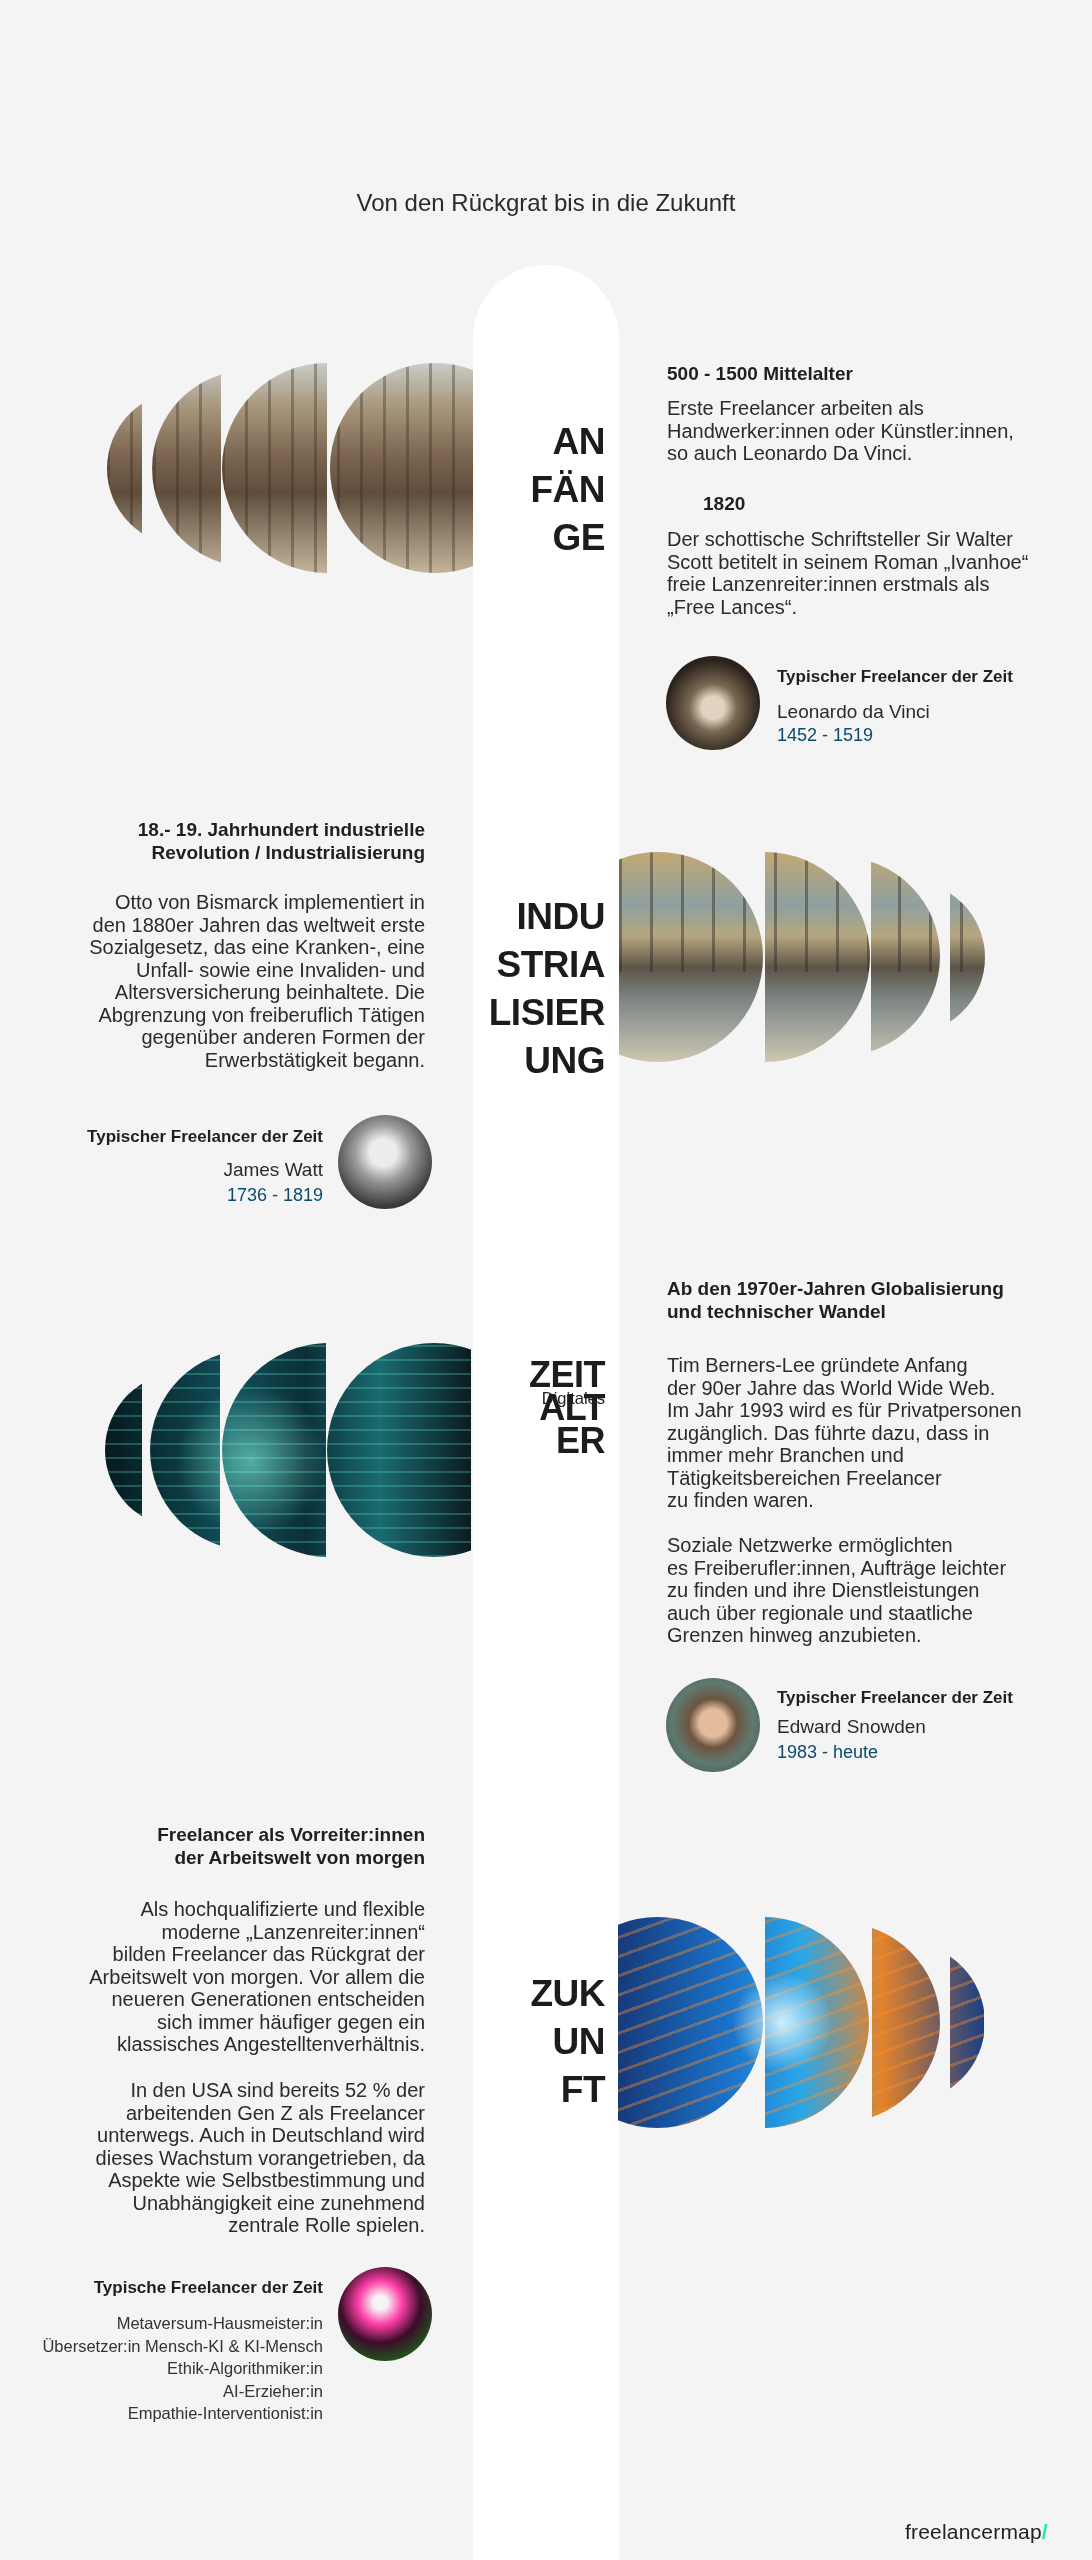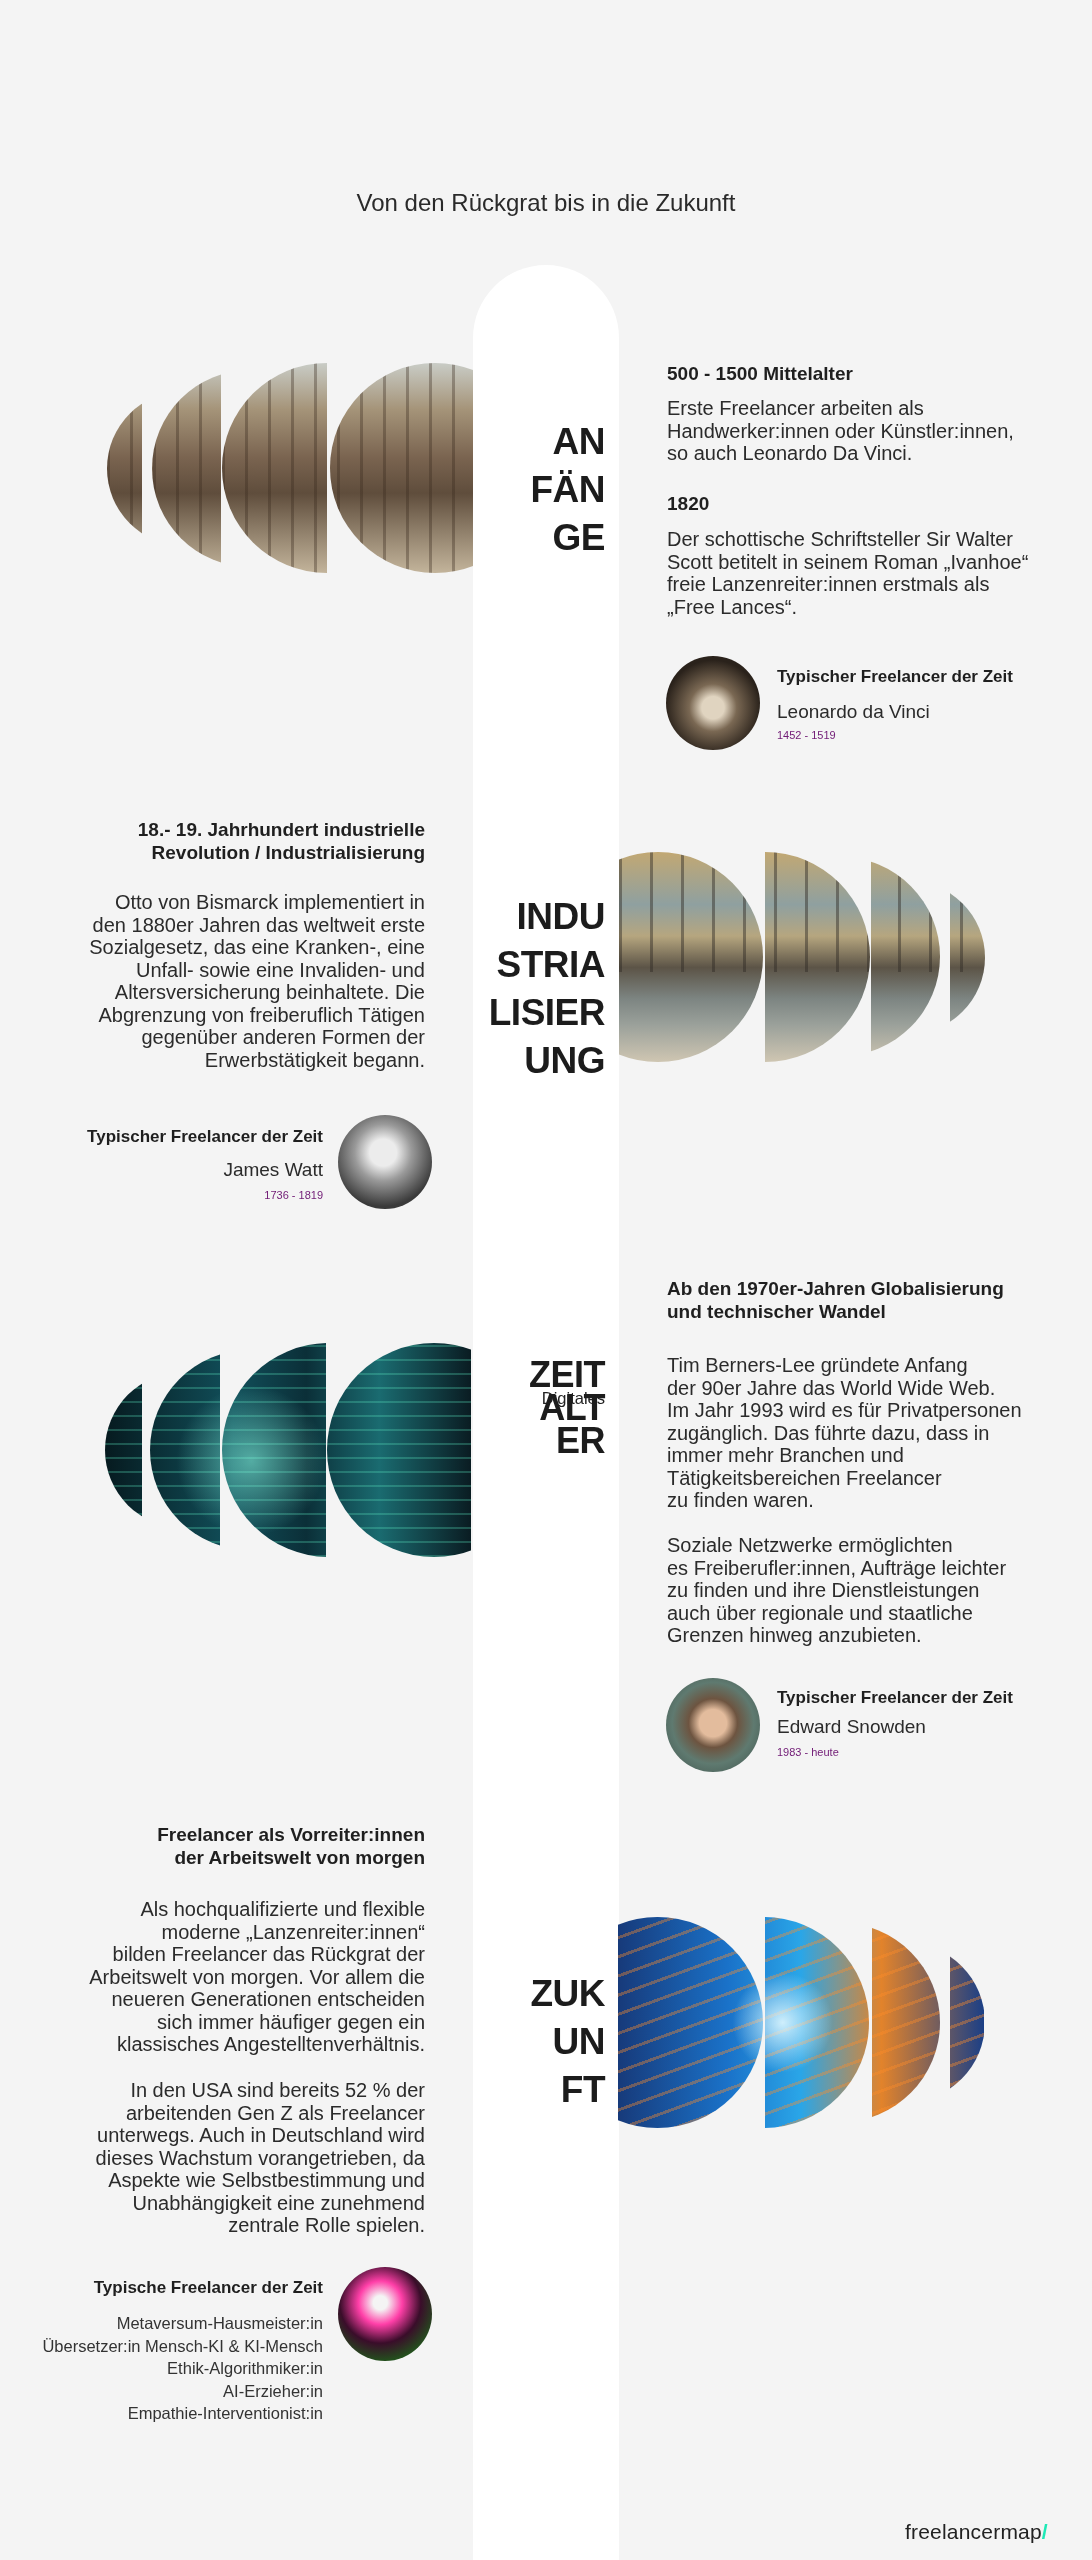--- a/index.html
+++ b/index.html
@@ -29,21 +29,21 @@
   }
   .label-small {
     right: 487px; text-align: right; font-size: 16.5px; line-height: 20px; color: #222;
   }
   .h { font-weight: 700; font-size: 19px; line-height: 22.5px; white-space: pre-line; color: #1f1f1f; }
   .p { font-size: 20px; line-height: 22.5px; white-space: pre-line; color: #2b2b2b; }
   .rcol { left: 667px; }
   .lcol { right: 667px; text-align: right; }
   .cap { font-weight: 700; font-size: 17px; line-height: 20px; color: #1f1f1f; white-space: nowrap; }
   .pname { font-size: 19px; line-height: 22px; color: #2b2b2b; white-space: nowrap; }
-  .years { font-size: 11px; line-height: 18px; color: #701a75; white-space: nowrap; }
+  .years { font-size: 18px; line-height: 18px; color: #0c4a6e; white-space: nowrap; }
   .role { font-size: 16.5px; line-height: 22.6px; color: #333; white-space: nowrap; right: 769px; text-align: center; }
   .pcol-r { left: 777px; }
   .pcol-l { right: 769px; text-align: right; }
   .avatar { width: 94px; height: 94px; border-radius: 50%; }
 
   .seg { position: absolute; overflow: hidden; }
   .disc { position: absolute; top: 0; border-radius: 50%; background-repeat: no-repeat; }
 
   .scene-medieval {
     background-image:
@@ -106,21 +106,21 @@
     </div>
 
     <div class="abs label" style="top:418px;">AN
 FÄN
 GE</div>
 
     <div class="abs rcol h" style="top:363px;">500 - 1500 Mittelalter</div>
     <div class="abs rcol p" style="top:397px;">Erste Freelancer arbeiten als
 Handwerker:innen oder Künstler:innen,
 so auch Leonardo Da Vinci.</div>
-    <div class="abs rcol h" style="top:493px;">1820</div>
+    <div class="abs rcol h" style="top:493px;margin-left:36px;">1820</div>
     <div class="abs rcol p" style="top:528px;">Der schottische Schriftsteller Sir Walter
 Scott betitelt in seinem Roman „Ivanhoe“
 freie Lanzenreiter:innen erstmals als
 „Free Lances“.</div>
 
     <div>
       <div class="abs avatar av-leonardo" style="left:666px;top:656px;"></div>
       <div class="abs pcol-r cap" style="top:667px;">Typischer Freelancer der Zeit</div>
       <div class="abs pcol-r pname" style="top:701px;">Leonardo da Vinci</div>
       <div class="abs pcol-r years" style="top:726px;">1452 - 1519</div>

